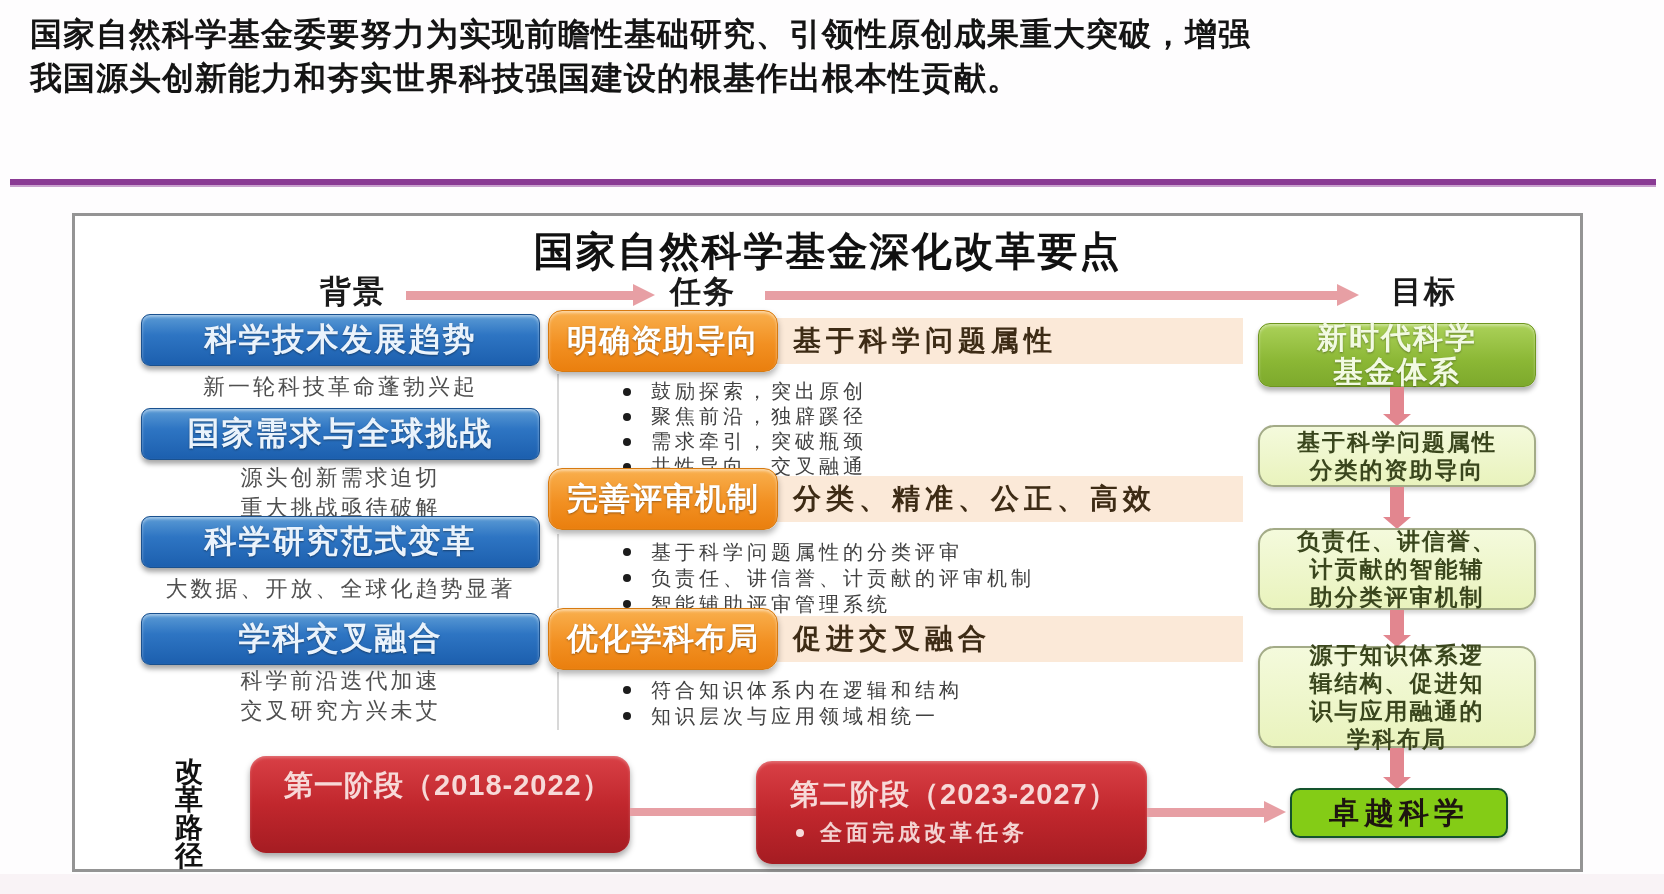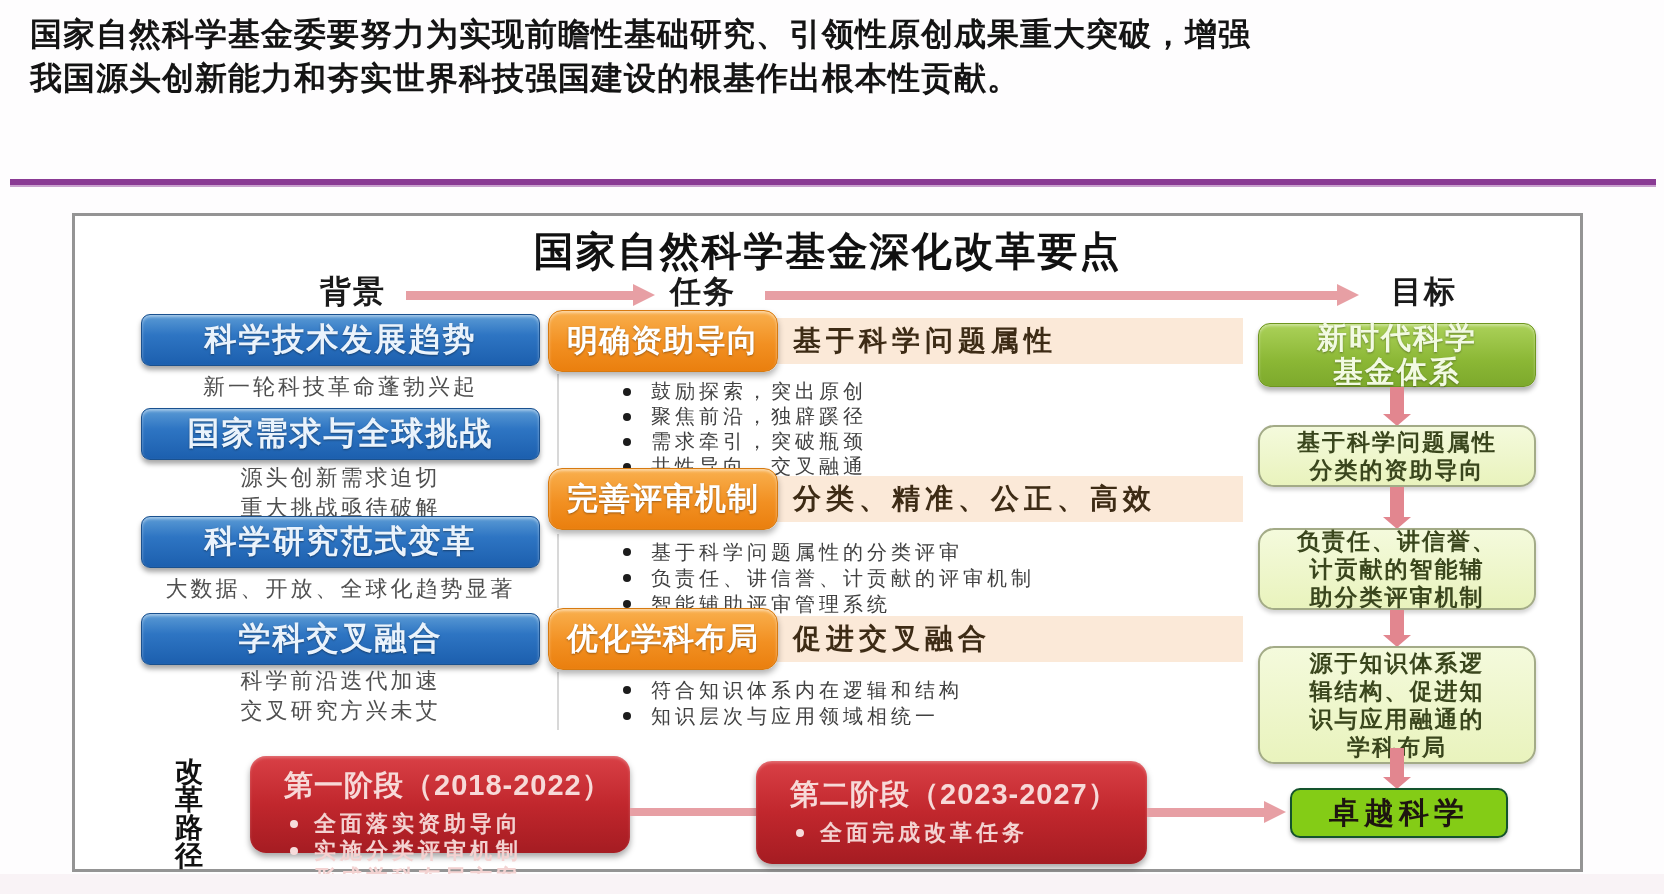--- a/index.html
+++ b/index.html
@@ -212,36 +212,31 @@
     <div class="green-solid" style="top:107px; height:64px;">新时代科学
 基金体系</div>
     <div class="v-conn" style="top:171px; height:28px;"></div>
     <div class="lgreen" style="top:209px; height:62px;">基于科学问题属性
 分类的资助导向</div>
     <div class="v-conn" style="top:271px; height:31px;"></div>
     <div class="lgreen" style="top:312px; height:82px;">负责任、讲信誉、
 计贡献的智能辅
 助分类评审机制</div>
     <div class="v-conn" style="top:394px; height:26px;"></div>
-    <div class="lgreen" style="top:430px; height:118px;">源于知识体系逻
+    <div class="lgreen" style="top:430px; height:102px;">源于知识体系逻
 辑结构、促进知
 识与应用融通的
 学科布局</div>
     <div class="v-conn" style="top:532px; height:30px;"></div>
     <div class="pink-final">卓越科学</div>
 
     <div class="path-label">改革路径</div>
 
     <div class="red-box" style="left:175px; top:540px; width:380px; height:97px;">
       <div class="red-title">第一阶段（2018-2022）</div>
-      <ul>
-        <li>全面落实资助导向</li>
-        <li>实施分类评审机制</li>
-        <li>形成学科布局方案</li>
-      </ul>
     </div>
 
     <div class="h-bar" style="left:555px; top:592px; width:126px;"></div>
 
     <div class="red-box" style="left:681px; top:545px; width:391px; height:103px; padding-top:14px;">
       <div class="red-title">第二阶段（2023-2027）</div>
       <ul>
         <li>全面完成改革任务</li>
       </ul>
     </div>

